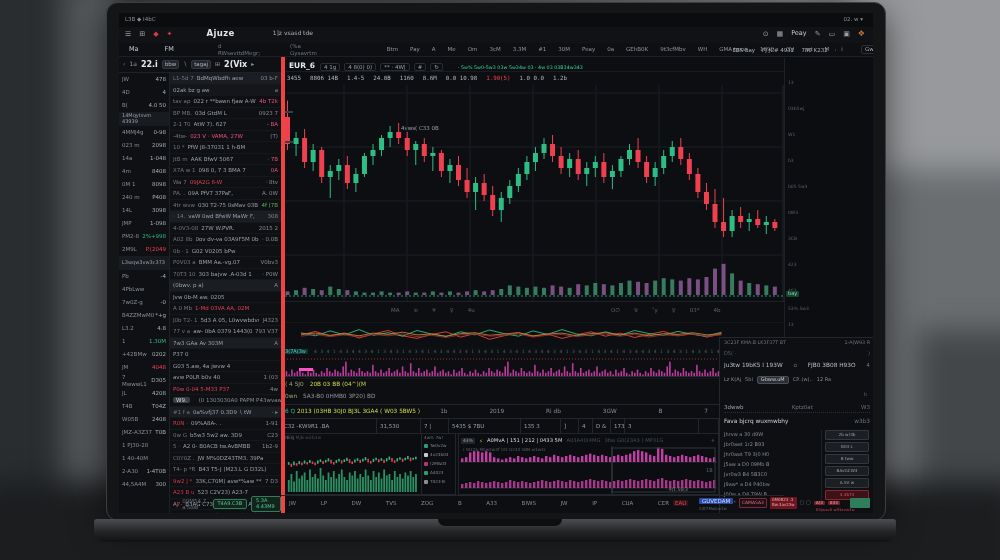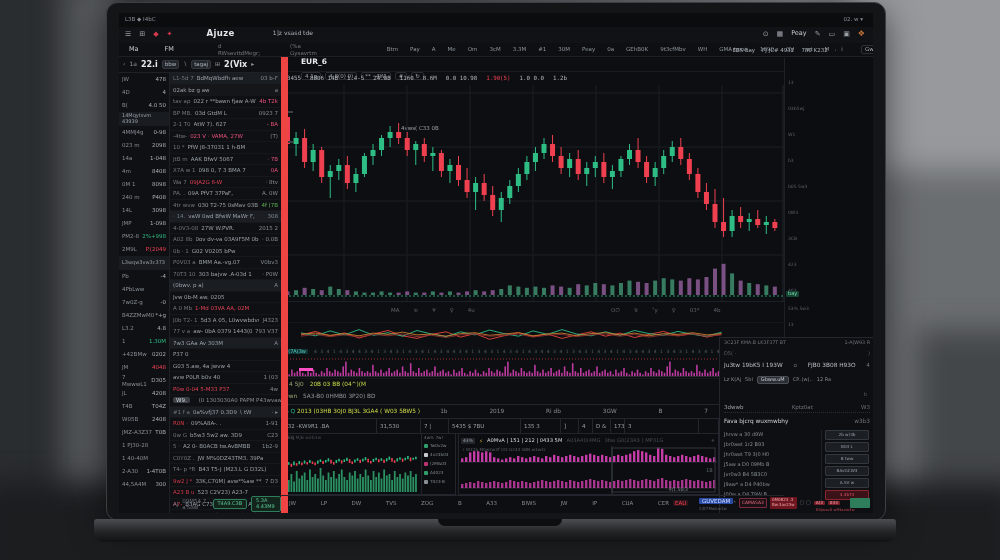--- a/index.html
+++ b/index.html
@@ -31,40 +31,40 @@
   .tbi{font-size:7px;color:#9ba0a8;} .tbi.red{color:#d3394a;} .tbi.or{color:#c9743c;font-size:8px;}
   .logo{font-size:8.5px;font-weight:bold;color:#e3e6ea;letter-spacing:.4px;margin-left:26px;}
   .tagline{font-size:6px;color:#aeb3bb;margin-left:30px;}
   .tb-lbl{font-size:6.5px;color:#c7ccd3;}
   .menubar{position:absolute;left:0;top:30px;width:754px;height:14px;background:#0d0f12;border-bottom:1px solid #1c1f24;display:flex;align-items:center;padding-left:10px;box-sizing:border-box;}
   .mtab{font-size:6.5px;color:#c7ccd3;margin-right:26px;}
   .mhdr{font-size:5.5px;color:#70767e;margin-right:30px;}
   .mitem{font-size:5.5px;color:#8f959d;margin-right:12px;white-space:nowrap;}
   .mbox{font-size:5.5px;color:#aab0b8;border:1px solid #2d3137;border-radius:2px;padding:0 3px;margin-left:6px;}
   
-  .sidebar{position:absolute;left:0;top:44px;width:162px;height:456px;background:#0e1013;border-right:7px solid #ef4444;z-index:2;}
+  .sidebar{position:absolute;left:0;top:44px;width:162px;height:456px;background:#0e1013;border-right:4px solid #ef4444;z-index:2;}
   .navrow{position:absolute;left:0;top:0;width:162px;height:16px;border-bottom:1px solid #1e2126;display:flex;align-items:center;gap:4px;padding-left:4px;box-sizing:border-box;}
   .nv{font-size:6px;color:#8f959d;} .nv.big{font-size:8px;color:#e6e9ec;font-weight:bold;}
   .nvbox{font-size:5.5px;color:#aab0b8;background:#22262c;border:1px solid #33383f;border-radius:2px;padding:0 2px;}
   .col1{position:absolute;left:0;top:16px;width:50px;height:440px;border-right:1px solid #1e2126;overflow:hidden;}
   .wlr{height:13px;display:flex;justify-content:space-between;align-items:center;padding:0 3px;font-size:5.5px;color:#878d95;}
   .wlr .v{color:#a9aeb6;} .wlr .v.up{color:#2ebd85;} .wlr .v.dn{color:#ef4050;}
   .wlh{height:14px;background:#181b20;color:#9aa0a8;font-size:5px;display:flex;align-items:center;padding:0 3px;}
   .col2{position:absolute;left:51px;top:16px;width:111px;height:440px;overflow:hidden;}
   .dlr{height:10.5px;display:flex;align-items:center;gap:3px;padding:0 3px;font-size:5.5px;border-bottom:1px solid #15171b;}
   .dlr.h{background:#1a1d22;} .dlr.d{background:#14161a;}
   .dl-l{color:#70767e;flex:0 0 auto;} .dl-m{color:#9aa0a8;white-space:nowrap;overflow:hidden;flex:1;}
   .dl-r{color:#858b93;flex:0 0 auto;}
   .dl-l.red{color:#d3394a;} .dl-m.pink{color:#e8527a;} .dl-m.red{color:#e04055;} .dl-r.pink{color:#e8527a;} .dl-r.grn{color:#5fae58;}
   .dlbtn{font-size:5.5px;background:#3a3e45;color:#d7dadf;border-radius:2px;padding:0 3px;margin-right:3px;}
   .dfoot{position:absolute;left:51px;bottom:2px;width:111px;height:14px;display:flex;align-items:center;gap:4px;padding-left:3px;box-sizing:border-box;font-size:5.5px;}
   .gbtn{border:1px solid #2e7d5b;color:#59c894;background:#12241c;border-radius:2px;padding:1px 4px;font-size:5px;}
   
   .chart-panel{position:absolute;left:162px;top:45px;width:503px;height:455px;background:#0c0e11;}
-  .c-toolbar{position:absolute;left:0;top:0;width:503px;height:14px;display:flex;align-items:flex-start;gap:5px;padding-left:20px;box-sizing:border-box;border-bottom:1px solid #191c21;flex-direction:column;}
+  .c-toolbar{position:absolute;left:0;top:0;width:503px;height:14px;display:flex;align-items:flex-end;gap:5px;padding-left:8px;box-sizing:border-box;border-bottom:1px solid #191c21;}
   .sym{font-size:7.5px;font-weight:bold;color:#e6e9ec;}
   .ibtn{font-size:5.5px;color:#9ba0a8;border:1px solid #2a2e34;border-radius:2px;padding:0 3px;}
   .c-status{font-size:4.8px;color:#3ddc97;margin-left:10px;white-space:nowrap;overflow:hidden;}
   .c-ohlc{position:absolute;left:0;top:14px;width:503px;height:13px;display:flex;align-items:center;gap:9px;padding-left:6px;box-sizing:border-box;font-size:5.8px;color:#b0b5bd;font-family:"DejaVu Sans Mono",monospace;}
   .oc.red{color:#ef4050;}
   .c-main{position:absolute;left:0;top:27px;width:503px;height:216px;}
   .ovl{position:absolute;left:120px;top:40px;font-size:5.5px;color:#9aa0a8;}
   .pane-icons{position:absolute;left:0;top:243px;width:503px;height:20px;border-top:1px solid #1d2026;border-bottom:1px solid #15171b;}
   .pil{position:absolute;left:110px;top:5px;display:flex;gap:14px;} .pir{position:absolute;left:330px;top:5px;display:flex;gap:14px;}
   .pi{font-size:5.5px;color:#5d636b;}

